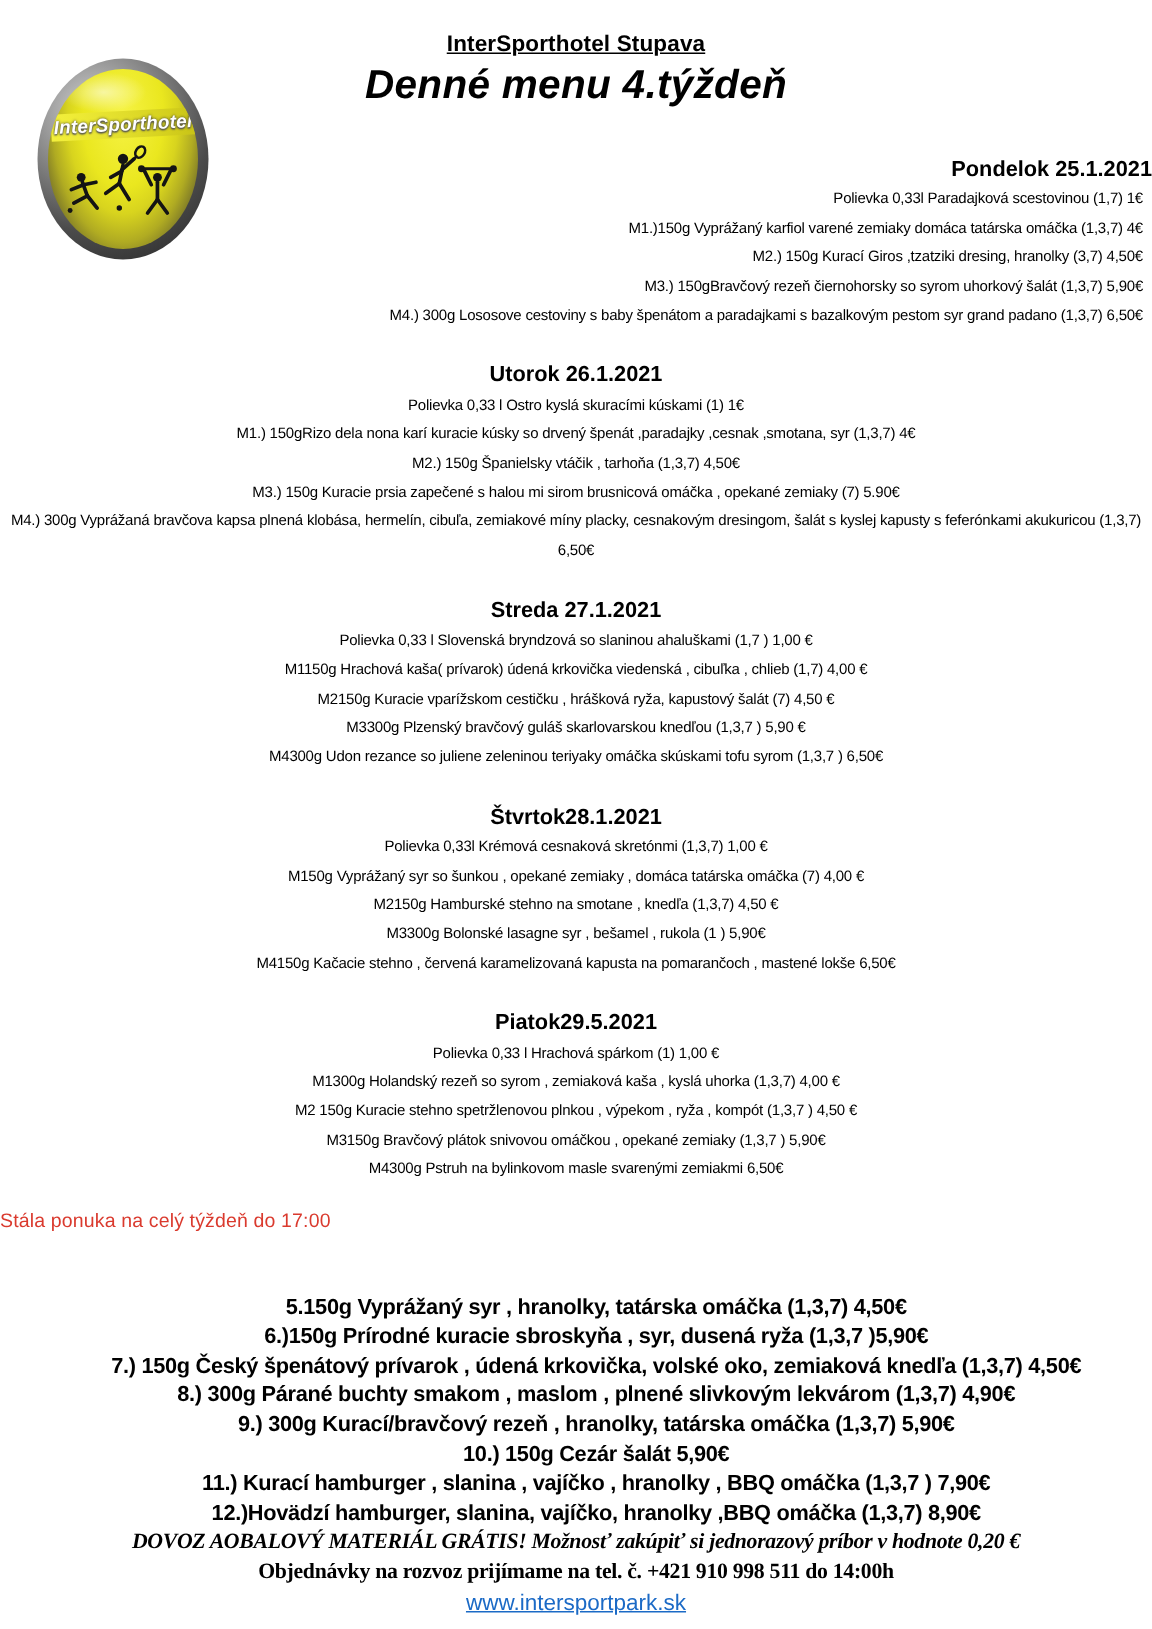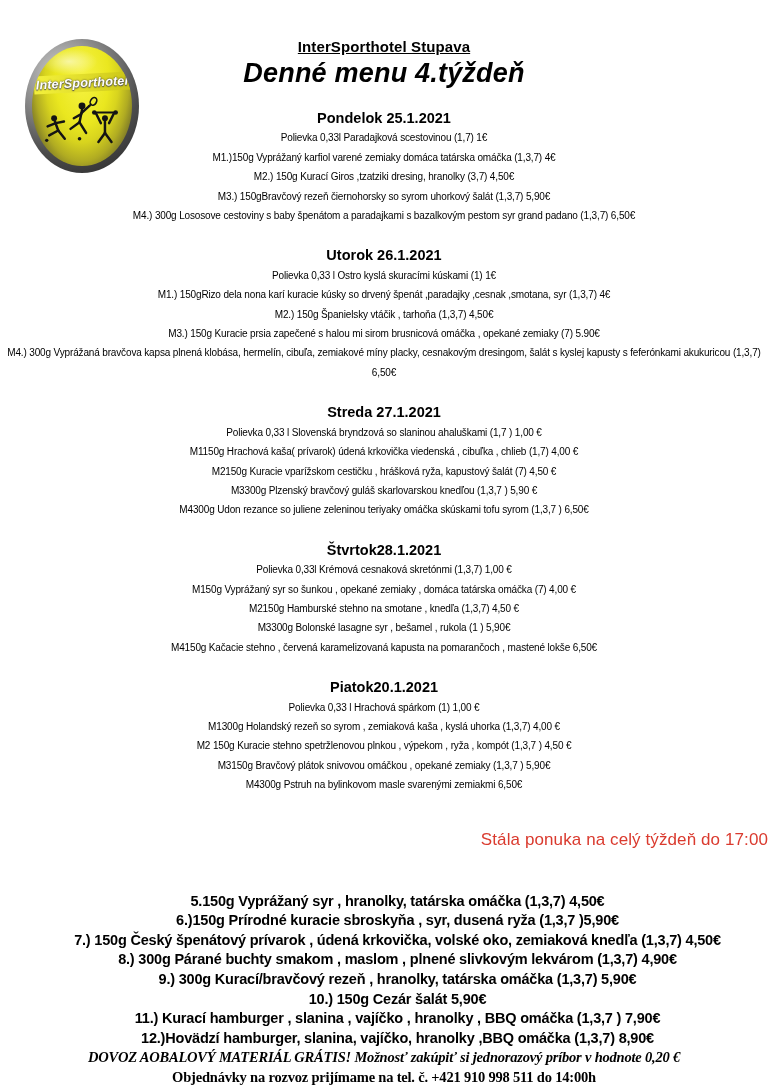--- a/index.html
+++ b/index.html
@@ -1,47 +1,47 @@
 <!DOCTYPE html>
 <html><head>
 <meta charset="utf-8">
 <style>
   html,body{margin:0;padding:0;background:#fff;}
   .page{position:relative;width:768px;height:1086px;background:#fff;overflow:hidden;
         font-family:"Liberation Sans",sans-serif;color:#000;}
 
   
-  .header{padding-top:38px;text-align:center;}
+  .header{padding-top:21px;text-align:center;}
   .hotel-name{font-size:15px;font-weight:bold;text-decoration:underline;letter-spacing:0.1px;}
   .menu-title{font-size:27px;font-weight:bold;font-style:italic;margin-top:3px;letter-spacing:0.2px;}
 
   
   .logo{position:absolute;left:25px;top:39px;width:114px;height:134px;border-radius:50%;
         background:radial-gradient(circle at 32% 26%,#d2d2d2 0%,#8d8d8d 32%,#4b4b4b 64%,#242424 100%);}
   .logo-inner{position:absolute;inset:7px;border-radius:50%;overflow:hidden;
         background:radial-gradient(ellipse at 50% 26%,#f6f344 0%,#eae71f 38%,#d8d41e 52%,#b0ab22 67%,#6b672a 83%,#3a3823 100%);}
   .logo-inner::before{content:"";position:absolute;left:8%;top:2%;width:58%;height:22%;border-radius:50%;
         background:radial-gradient(ellipse,rgba(255,255,255,.55),rgba(255,255,255,0) 70%);}
   .logo-band{position:absolute;left:2%;top:23%;width:96%;text-align:center;
         font-size:12.5px;font-weight:bold;font-style:italic;color:#fff;
         background:linear-gradient(90deg,rgba(246,243,62,.95),rgba(202,197,22,.92));
         padding:2px 0;transform:rotate(-3deg);
         text-shadow:0 1px 1px #555,0 0 2px #333;letter-spacing:0.2px;}
   .figures{position:absolute;left:9%;top:38%;width:82%;height:56%;}
 
   
   #days{text-align:center;}
   .day-section{margin-top:21px;}
-  #days .day-section:first-child{margin-top:20px;}
+  #days .day-section:first-child{margin-top:32px;text-align:right;}
   .day-title{font-size:14.5px;font-weight:bold;line-height:19.4px;}
   .day-line{font-size:10px;line-height:19.4px;letter-spacing:-0.15px;padding:0 6px;}
   .day-line.italic{}
 
   
-  .weekly-heading{margin-top:35px;text-align:right;font-size:17px;color:#da3a2e;letter-spacing:0.1px;}
+  .weekly-heading{margin-top:16px;text-align:left;font-size:13px;color:#da3a2e;letter-spacing:0.1px;}
   #offers{margin-top:42px;text-align:center;padding-left:27px;}
   .offer-line{font-size:14.5px;font-weight:bold;line-height:19.6px;letter-spacing:-0.2px;}
   .note{text-align:center;font-size:14.5px;font-weight:bold;line-height:19.6px;letter-spacing:-0.2px;font-family:Liberation Serif, serif;}
   .note.dovoz{font-style:italic;}
   .website{text-align:center;line-height:19.6px;}
   .website a{color:#1b6ac6;font-weight:normal;font-size:15px;text-decoration:underline;}
 </style>
 </head>
 <body>
 
@@ -115,21 +115,21 @@
       </section>
       <section class="day-section">
         <div class="day-title">Štvrtok28.1.2021</div>
         <div class="day-line italic">Polievka 0,33l Krémová cesnaková skretónmi   (1,3,7) 1,00 €</div>
         <div class="day-line italic">M150g Vyprážaný syr so šunkou , opekané zemiaky , domáca tatárska omáčka (7)  4,00 €</div>
         <div class="day-line italic">M2150g Hamburské stehno na smotane , knedľa (1,3,7)  4,50 €</div>
         <div class="day-line italic">M3300g Bolonské lasagne syr , bešamel , rukola (1 ) 5,90€</div>
         <div class="day-line italic">M4150g Kačacie stehno , červená karamelizovaná kapusta na pomarančoch , mastené lokše  6,50€</div>
       </section>
       <section class="day-section">
-        <div class="day-title">Piatok20.1.2021</div>
+        <div class="day-title">Piatok29.5.2021</div>
         <div class="day-line italic">Polievka 0,33 l Hrachová spárkom   (1) 1,00 €</div>
         <div class="day-line italic">M1300g Holandský rezeň so syrom , zemiaková kaša , kyslá uhorka  (1,3,7) 4,00 €</div>
         <div class="day-line italic">M2 150g Kuracie stehno spetržlenovou plnkou , výpekom , ryža  , kompót (1,3,7 )  4,50 €</div>
         <div class="day-line italic">M3150g Bravčový plátok snivovou omáčkou  , opekané zemiaky  (1,3,7 ) 5,90€</div>
         <div class="day-line italic">M4300g  Pstruh na bylinkovom masle svarenými zemiakmi  6,50€</div>
       </section>
     </div>
 
   <div class="weekly-heading">Stála ponuka na celý týždeň do 17:00</div>
 

